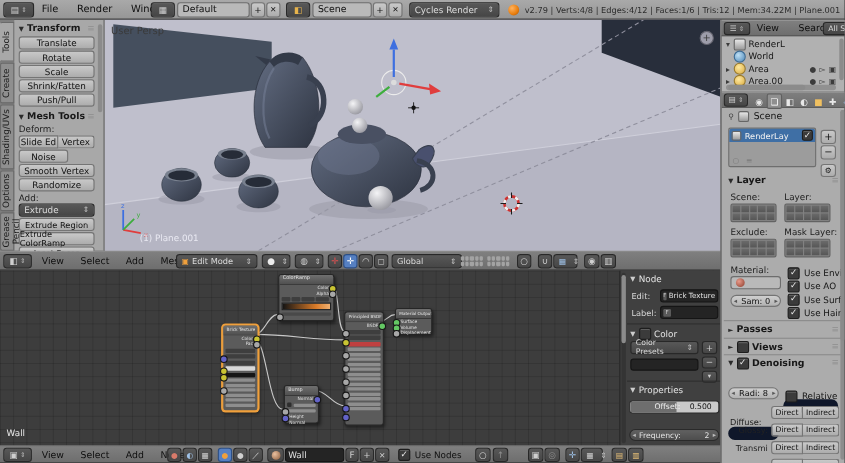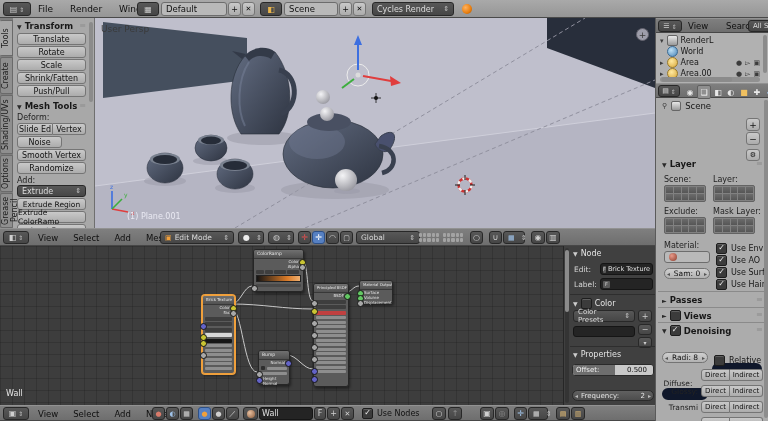--- a/index.html
+++ b/index.html
@@ -119,20 +119,21 @@
     <div class="e fieldL" style="left:284px;top:2px;width:54px;height:14px">
       <span>Scene</span>
     </div>
     <div class="e btnL glyph" style="left:339px;top:2px;width:13px;height:14px;font-size:8px">+</div>
     <div class="e btnL glyph" style="left:353px;top:2px;width:13px;height:14px;font-size:7px">✕</div>
     <div class="e btnD dd" style="left:372px;top:2px;width:82px;height:14px">
       <span>Cycles Render</span>
     </div>
     <div class="e" style="left:462px;top:4px;width:10px;height:10px;border-radius:50%;
          background:radial-gradient(circle at 35% 35%, #ffb25e, #e87d0d 60%, #9c4f05)"></div>
+    <div class="e" style="left:477px;top:5px;font-size:7.5px;color:#2c2c2c;white-space:nowrap">v2.79 | Verts:4/8 | Edges:4/12 | Faces:1/6 | Tris:12 | Mem:34.22M | Plane.001</div>
   </div>
 
   <div class="e" style="left:95px;top:18px;width:560px;height:210px;background:#bdbdca;overflow:hidden">
     <svg width="560" height="210" viewBox="0 0 560 210">
       <defs>
         <linearGradient id="gBody" x1="0" y1="0" x2="1" y2="1">
           <stop offset="0" stop-color="#636d82"></stop>
             <stop offset="1" stop-color="#2e3441"></stop>
         </linearGradient>
         <radialGradient id="gSphere" cx="0.35" cy="0.3" r="0.9">
@@ -481,21 +482,21 @@
       <div class="e btnDi" style="left:74px;top:64px;width:14px;height:12px;font-size:8px">+</div>
       <div class="e btnDi" style="left:74px;top:78px;width:14px;height:11px;font-size:8px">−</div>
       <div class="e fieldDark" style="left:9px;top:80px;width:62px;height:11px"></div>
       <div class="e btnDi" style="left:74px;top:91px;width:14px;height:11px;font-size:6px">▾</div>
       <div class="e" style="left:6px;top:100px;width:86px;border-top:1px solid #2e2e2e"></div>
       <div class="e nphdr open" style="left:9px;top:104px">
         <span>Properties</span>
       </div>
       <div class="e sliderD" style="left:8px;top:118px;width:82px;height:12px">
         <div class="fill" style="width:52%"></div>
-        <span style="color:#f0f0f0;padding-left:3px">Offset:</span>
+        <span style="color:#f0f0f0;padding-left:22px">Offset:</span>
         <span style="margin-left:auto;padding-right:6px">0.500</span>
       </div>
       <div class="e numD" style="left:8px;top:132px;width:82px;height:11px">
         <span>Frequency:</span>
         <span style="margin-left:auto">2</span>
       </div>
 
     </div>
   </div>
 
@@ -632,20 +633,31 @@
         <span class="glyph" style="width:12px;height:12px;font-size:8px;color:#9fc2e8">◆</span>
       </div>
     </div>
 
     <div class="e flex" style="left:6px;top:18px;gap:4px">
       <span class="tinyico">⚲</span>
       <span class="oicon" style="width:8px;height:8px;background:linear-gradient(#e8e8e8,#9a9a9a);border:1px solid #666"></span>
       <span style="font-size:8.5px;color:#161616">Scene</span>
     </div>
 
+    <div class="e" style="left:6px;top:33px;width:80px;height:36px;background:#9c9c9c;border:1px solid #6e6e6e;border-radius:2px">
+      <div class="flex" style="height:12px;background:#3f6fa5;border-radius:2px 2px 0 0;padding:0 2px;gap:3px">
+        <span class="oicon" style="width:7px;height:7px;background:linear-gradient(#e8e8e8,#9a9a9a);border:1px solid #666"></span>
+        <span style="font-size:7.5px;color:#f2f2f2">RenderLay</span>
+        <span class="cb on" style="margin-left:auto;width:8px;height:8px"></span>
+      </div>
+      <div class="flex" style="position:absolute;bottom:1px;left:3px;gap:6px;color:#7a7a7a;font-size:7px">
+        <span>○</span>
+        <span>≡</span>
+      </div>
+    </div>
     <div class="e btnL glyph" style="left:90px;top:35px;width:14px;height:13px;font-size:9px">+</div>
     <div class="e btnL glyph" style="left:90px;top:49px;width:14px;height:13px;font-size:9px">−</div>
     <div class="e btnL glyph" style="left:90px;top:66px;width:14px;height:12px;font-size:7px">⚙</div>
 
     <div class="e phdr open" style="left:6px;top:76px">
       <span>Layer</span>
     </div>
     <span class="e grip" style="left:100px;top:76px">≡</span>
     <div class="e" style="left:8px;top:92px;font-size:8px;color:#222">Scene:</div>
     <div class="e" style="left:57px;top:92px;font-size:8px;color:#222">Layer:</div>

